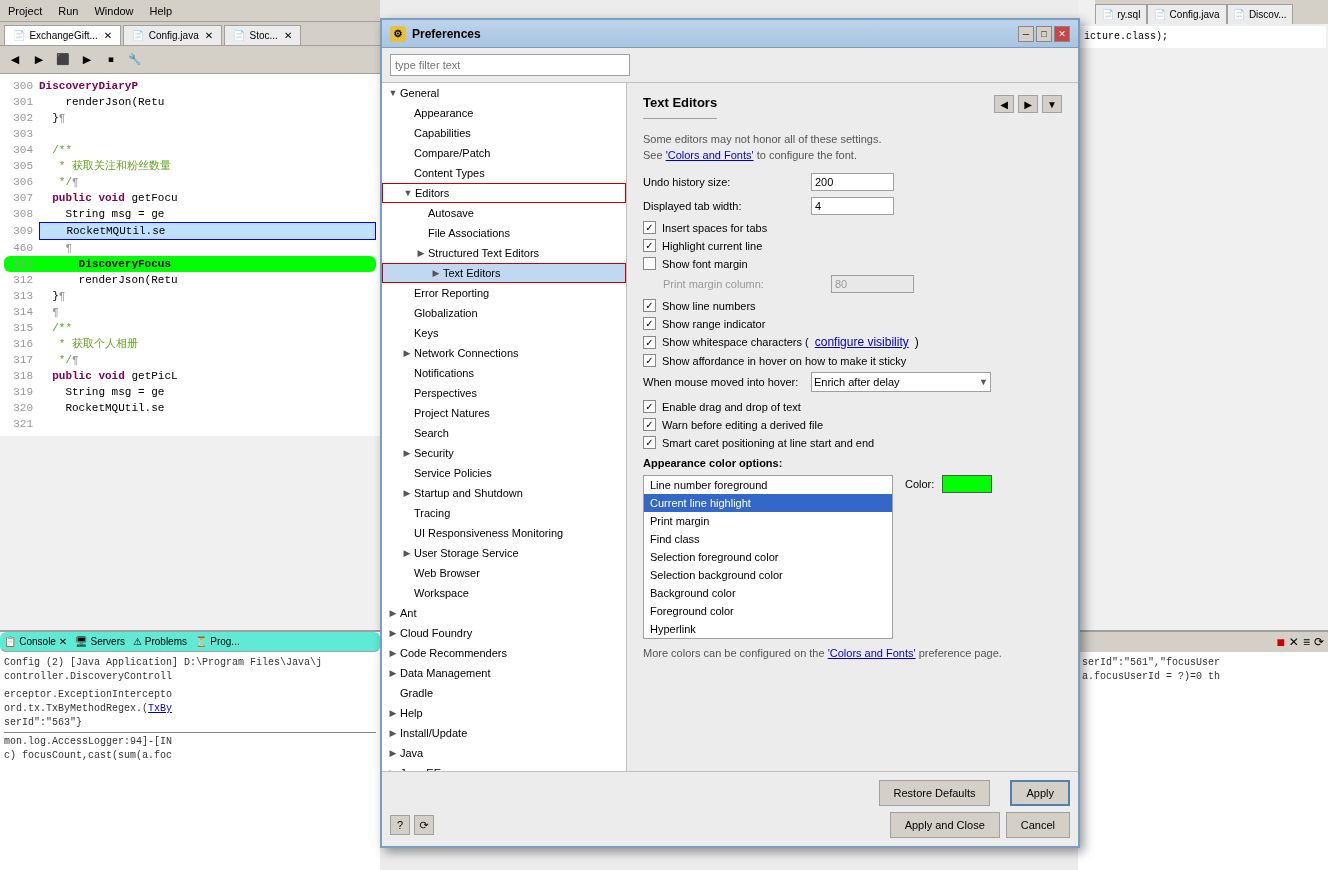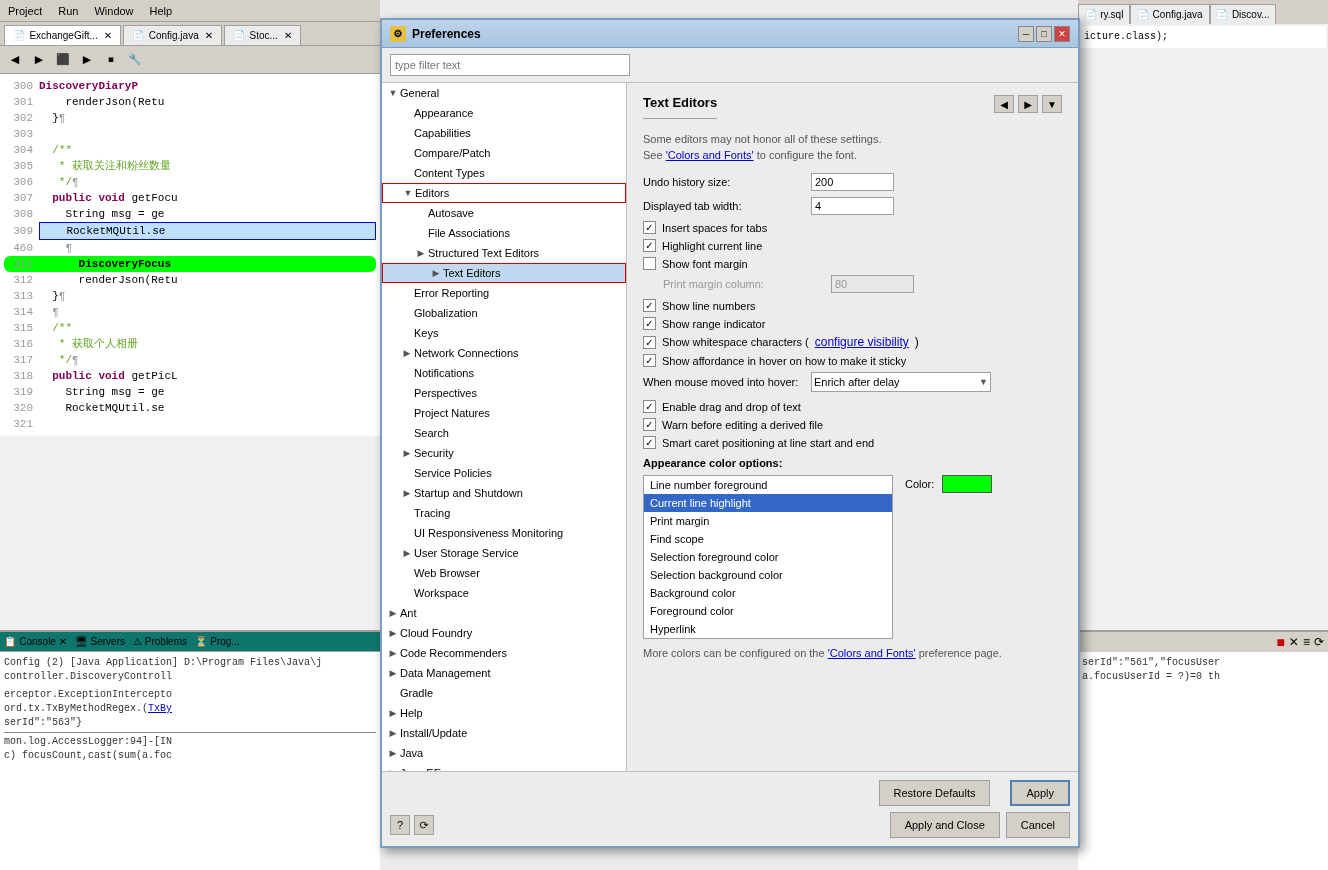--- a/index.html
+++ b/index.html
@@ -396,20 +396,21 @@
       border: 2px solid #5080b0;
     }
 
     
     .right-tabs {
       height: 24px;
       background: #d4d0c8;
       display: flex;
       align-items: flex-end;
       overflow: hidden;
+      margin-left: 17px;
     }
     .right-tab {
       height: 20px;
       background: #ececec;
       border: 1px solid #a0a0a0;
       border-bottom: none;
       padding: 0 6px;
       font-size: 10px;
       display: flex; align-items: center;
       white-space: nowrap;
@@ -537,21 +538,21 @@
         <span class="line-num">320</span>
         <span class="line-content">&nbsp;&nbsp;&nbsp;&nbsp;RocketMQUtil.se</span>
       </div>
     <div class="line">
         <span class="line-num">321</span>
         <span class="line-content"></span>
       </div>
   </div>
 
   <div style="position:absolute;bottom:0;left:0;width:100%;height:240px;background:#fff;border-top:2px solid #a0a0a0;">
-    <div style="height:20px;background:#0f766e;display:flex;align-items:center;padding:0 4px;gap:8px;font-size:10px;border-bottom:1px solid #a0a0a0;">
+    <div style="height:20px;background:#5eead4;display:flex;align-items:center;padding:0 4px;gap:8px;font-size:10px;border-bottom:1px solid #a0a0a0;border-radius:6px;">
       <span>📋 Console ✕</span>
       <span>🖥 Servers</span>
       <span>⚠ Problems</span>
       <span>⏳ Prog...</span>
     </div>
     <div style="padding:4px;font-family:'Courier New',monospace;font-size:10px;line-height:14px;color:#333;overflow:hidden;">
       <div>Config (2) [Java Application] D:\Program Files\Java\j</div>
       <div>controller.DiscoveryControll</div>
       <div style="margin-top:4px;">erceptor.ExceptionIntercepto</div>
       <div>ord.tx.TxByMethodRegex.(<span style="color:#0000cc;text-decoration:underline;">TxBy</span></div>
@@ -840,21 +841,21 @@
         <div class="cb checked"></div>
         <span class="cb-label">Smart caret positioning at line start and end</span>
       </div>
 
       <div class="section-header">Appearance color options:</div>
       <div class="color-list-container">
         <div class="color-list">
           <div class="color-list-item">Line number foreground</div>
           <div class="color-list-item selected">Current line highlight</div>
           <div class="color-list-item">Print margin</div>
-          <div class="color-list-item">Find scope</div>
+          <div class="color-list-item">Find class</div>
           <div class="color-list-item">Selection foreground color</div>
           <div class="color-list-item">Selection background color</div>
           <div class="color-list-item">Background color</div>
           <div class="color-list-item">Foreground color</div>
           <div class="color-list-item">Hyperlink</div>
         </div>
         <div class="color-right">
           <div class="color-label-row">
             <span>Color:</span>
             <div class="color-swatch"></div>

